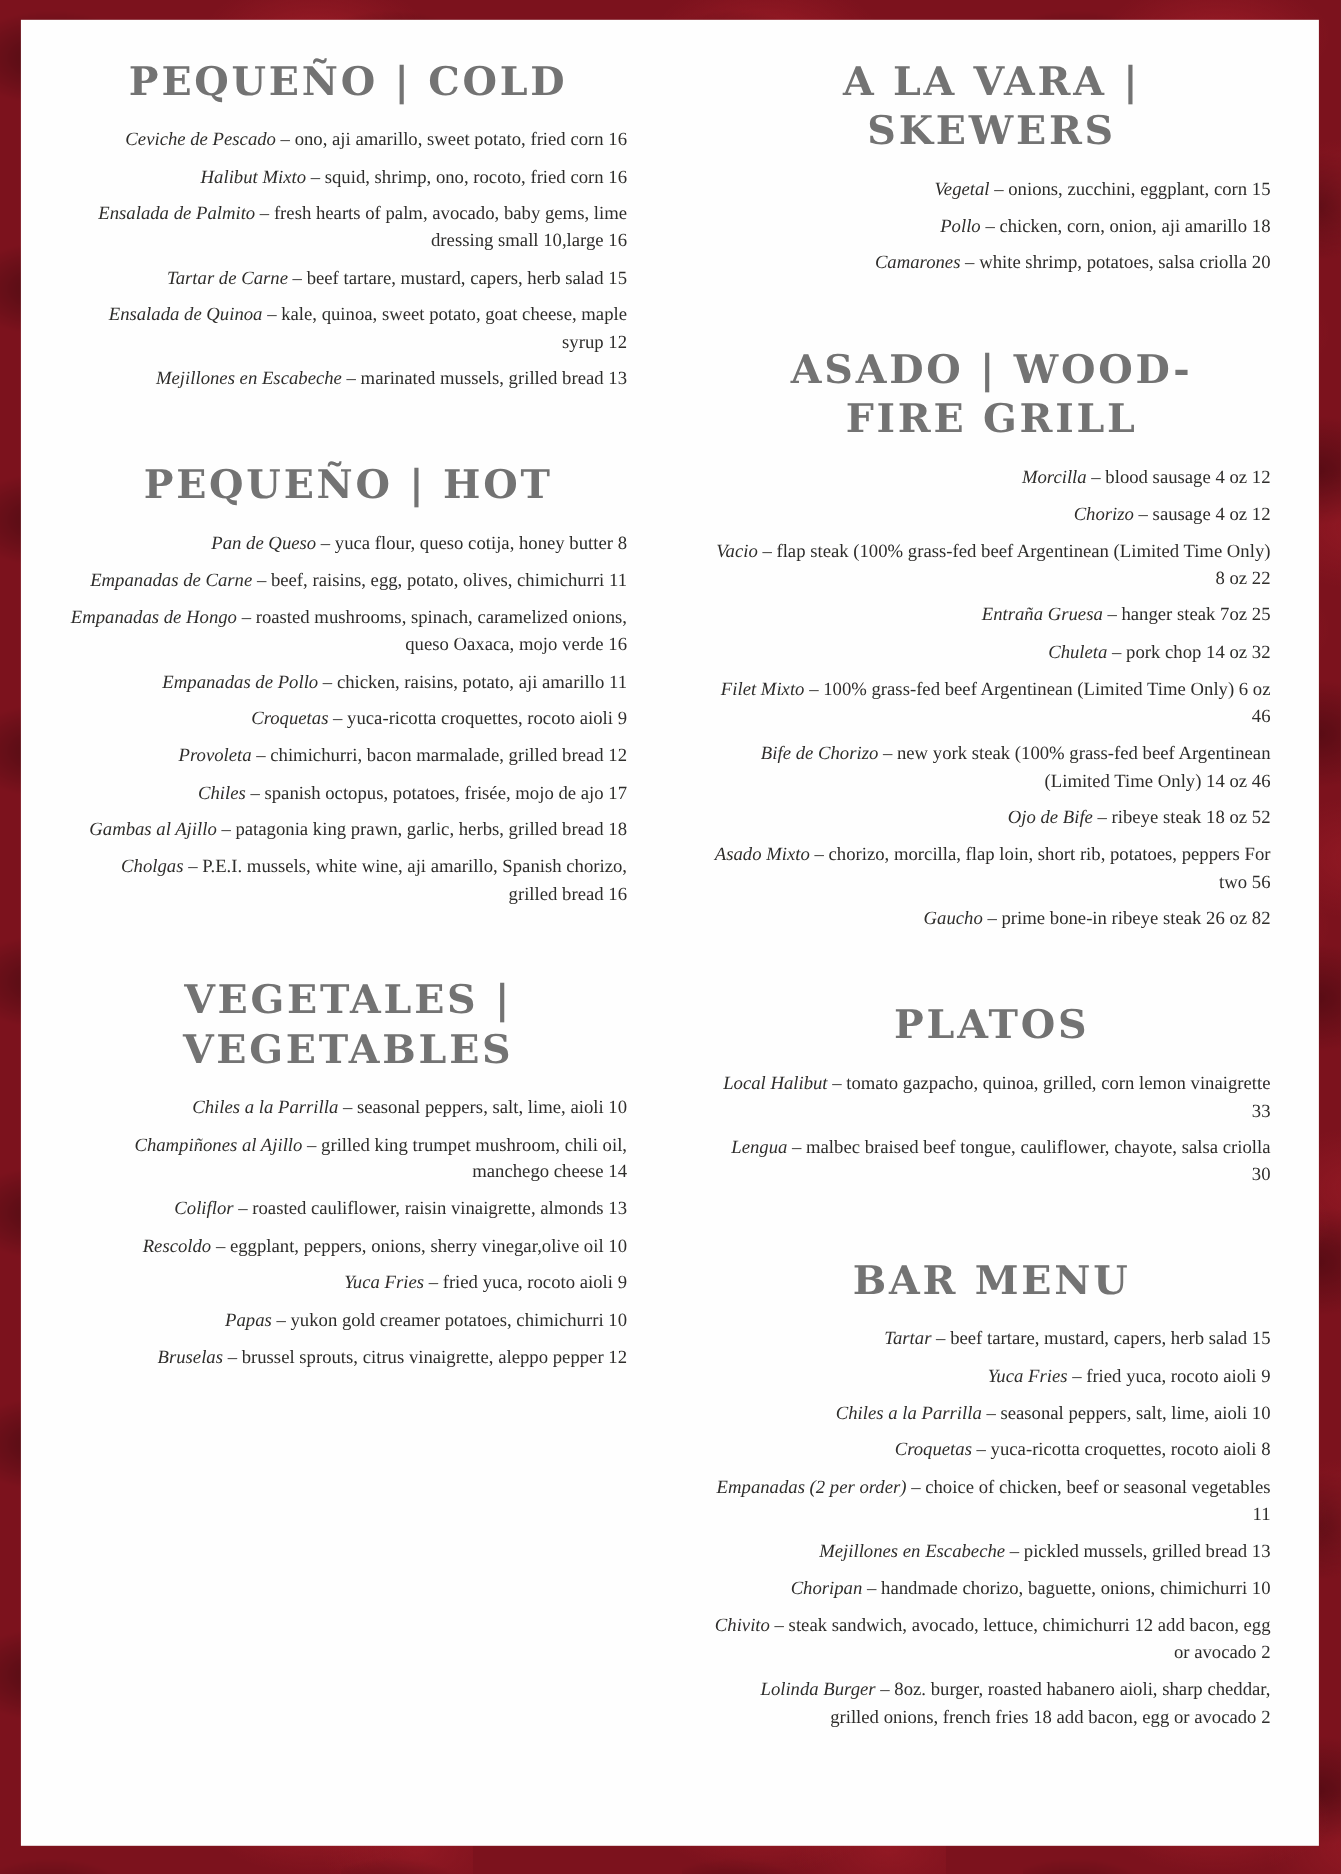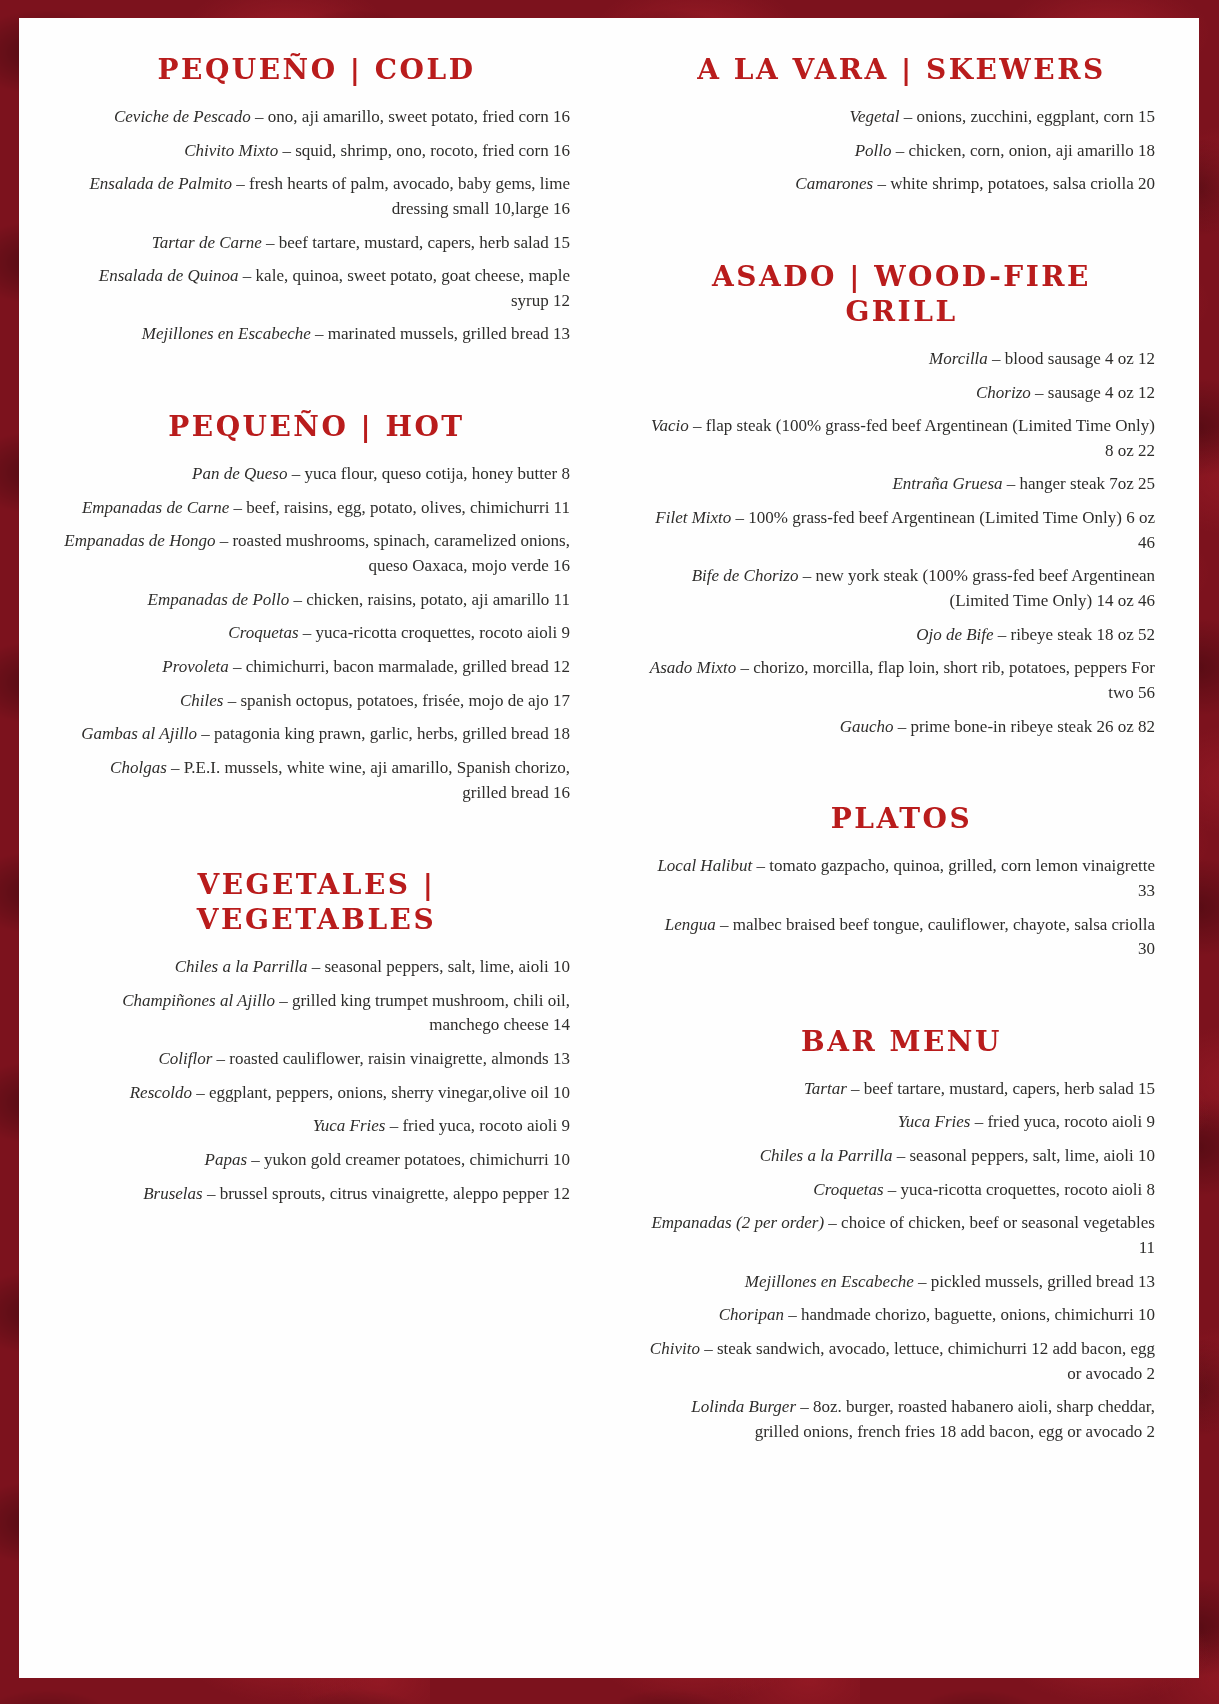--- a/index.html
+++ b/index.html
@@ -37,22 +37,22 @@
 
   .col { flex: 1 1 0; min-width: 0; }
 
   .menu-section { margin: 0 0 58px 0; }
   .menu-section:last-child { margin-bottom: 0; }
   .col .menu-section + .menu-section { margin-top: 62px; }
 
   .section-title {
     font-family: "DejaVu Serif", serif;
     font-weight: 700;
-    color: #b91c1c;
-    font-size: 28px;
+    color: #737373;
+    font-size: 36px;
     line-height: 1.25;
     letter-spacing: 2.5px;
     text-align: center;
     margin: 0 auto 18px auto;
     max-width: 440px;
   }
 
   .menu-item {
     text-align: right;
     font-size: 17px;
@@ -73,21 +73,21 @@
         <div class="col">
   <section class="menu-section">
     <h2 class="section-title">PEQUEÑO | COLD</h2>
     <div class="items">
   <p class="menu-item">
     <span class="dish-name">Ceviche de Pescado</span>
     <span class="dish-desc">– ono, aji amarillo, sweet potato, fried corn 16</span>
   </p>
 
   <p class="menu-item">
-    <span class="dish-name">Chivito Mixto</span>
+    <span class="dish-name">Halibut Mixto</span>
     <span class="dish-desc">– squid, shrimp, ono, rocoto, fried corn 16</span>
   </p>
 
   <p class="menu-item">
     <span class="dish-name">Ensalada de Palmito</span>
     <span class="dish-desc">– fresh hearts of palm, avocado, baby gems, lime dressing small 10,large 16</span>
   </p>
 
   <p class="menu-item">
     <span class="dish-name">Tartar de Carne</span>
@@ -234,20 +234,24 @@
   <p class="menu-item">
     <span class="dish-name">Vacio</span>
     <span class="dish-desc">– flap steak (100% grass-fed beef Argentinean (Limited Time Only) 8 oz 22</span>
   </p>
 
   <p class="menu-item">
     <span class="dish-name">Entraña Gruesa</span>
     <span class="dish-desc">– hanger steak 7oz 25</span>
   </p>
 
+  <p class="menu-item">
+    <span class="dish-name">Chuleta</span>
+    <span class="dish-desc">– pork chop 14 oz 32</span>
+  </p>
 
   <p class="menu-item">
     <span class="dish-name">Filet Mixto</span>
     <span class="dish-desc">– 100% grass-fed beef Argentinean (Limited Time Only) 6 oz 46</span>
   </p>
 
   <p class="menu-item">
     <span class="dish-name">Bife de Chorizo</span>
     <span class="dish-desc">– new york steak (100% grass-fed beef Argentinean (Limited Time Only) 14 oz 46</span>
   </p>

